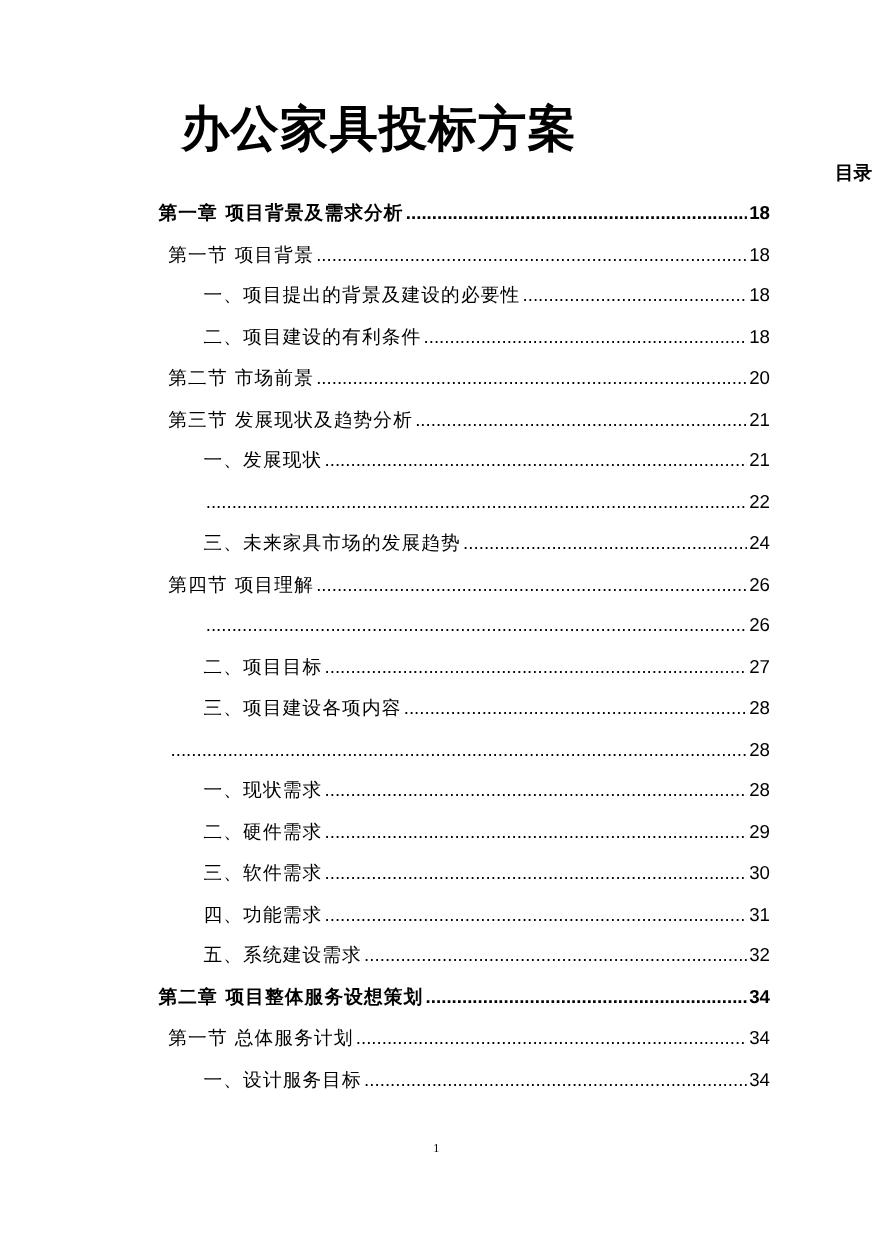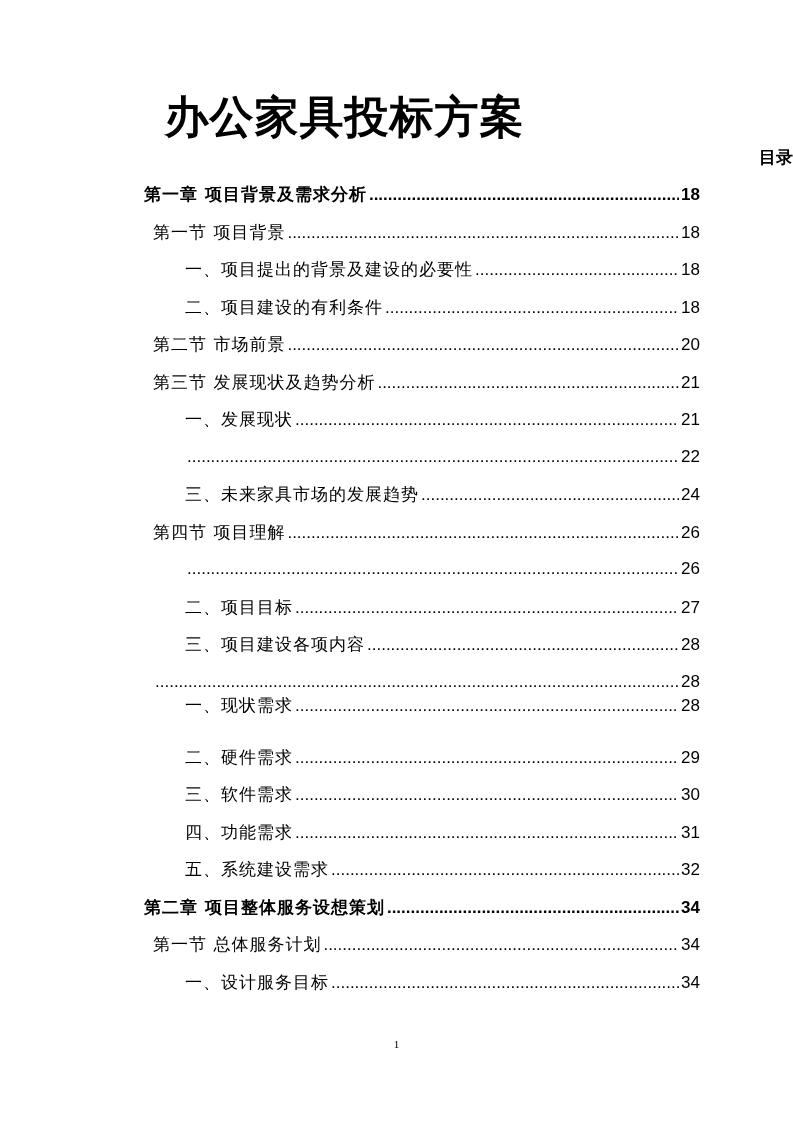--- a/index.html
+++ b/index.html
@@ -93,21 +93,21 @@
     </div>
   <div class="row l3" style="top:450px">
       <span class="label">三、项目建设各项内容</span>
       <span class="dots"></span>
       <span class="page">28</span>
     </div>
   <div class="row l2" style="top:487.5px">
       <span class="dots"></span>
       <span class="page">28</span>
     </div>
-  <div class="row l3" style="top:511px">
+  <div class="row l3" style="top:525px">
       <span class="label">一、现状需求</span>
       <span class="dots"></span>
       <span class="page">28</span>
     </div>
   <div class="row l3" style="top:562.5px">
       <span class="label">二、硬件需求</span>
       <span class="dots"></span>
       <span class="page">29</span>
     </div>
   <div class="row l3" style="top:600px">

